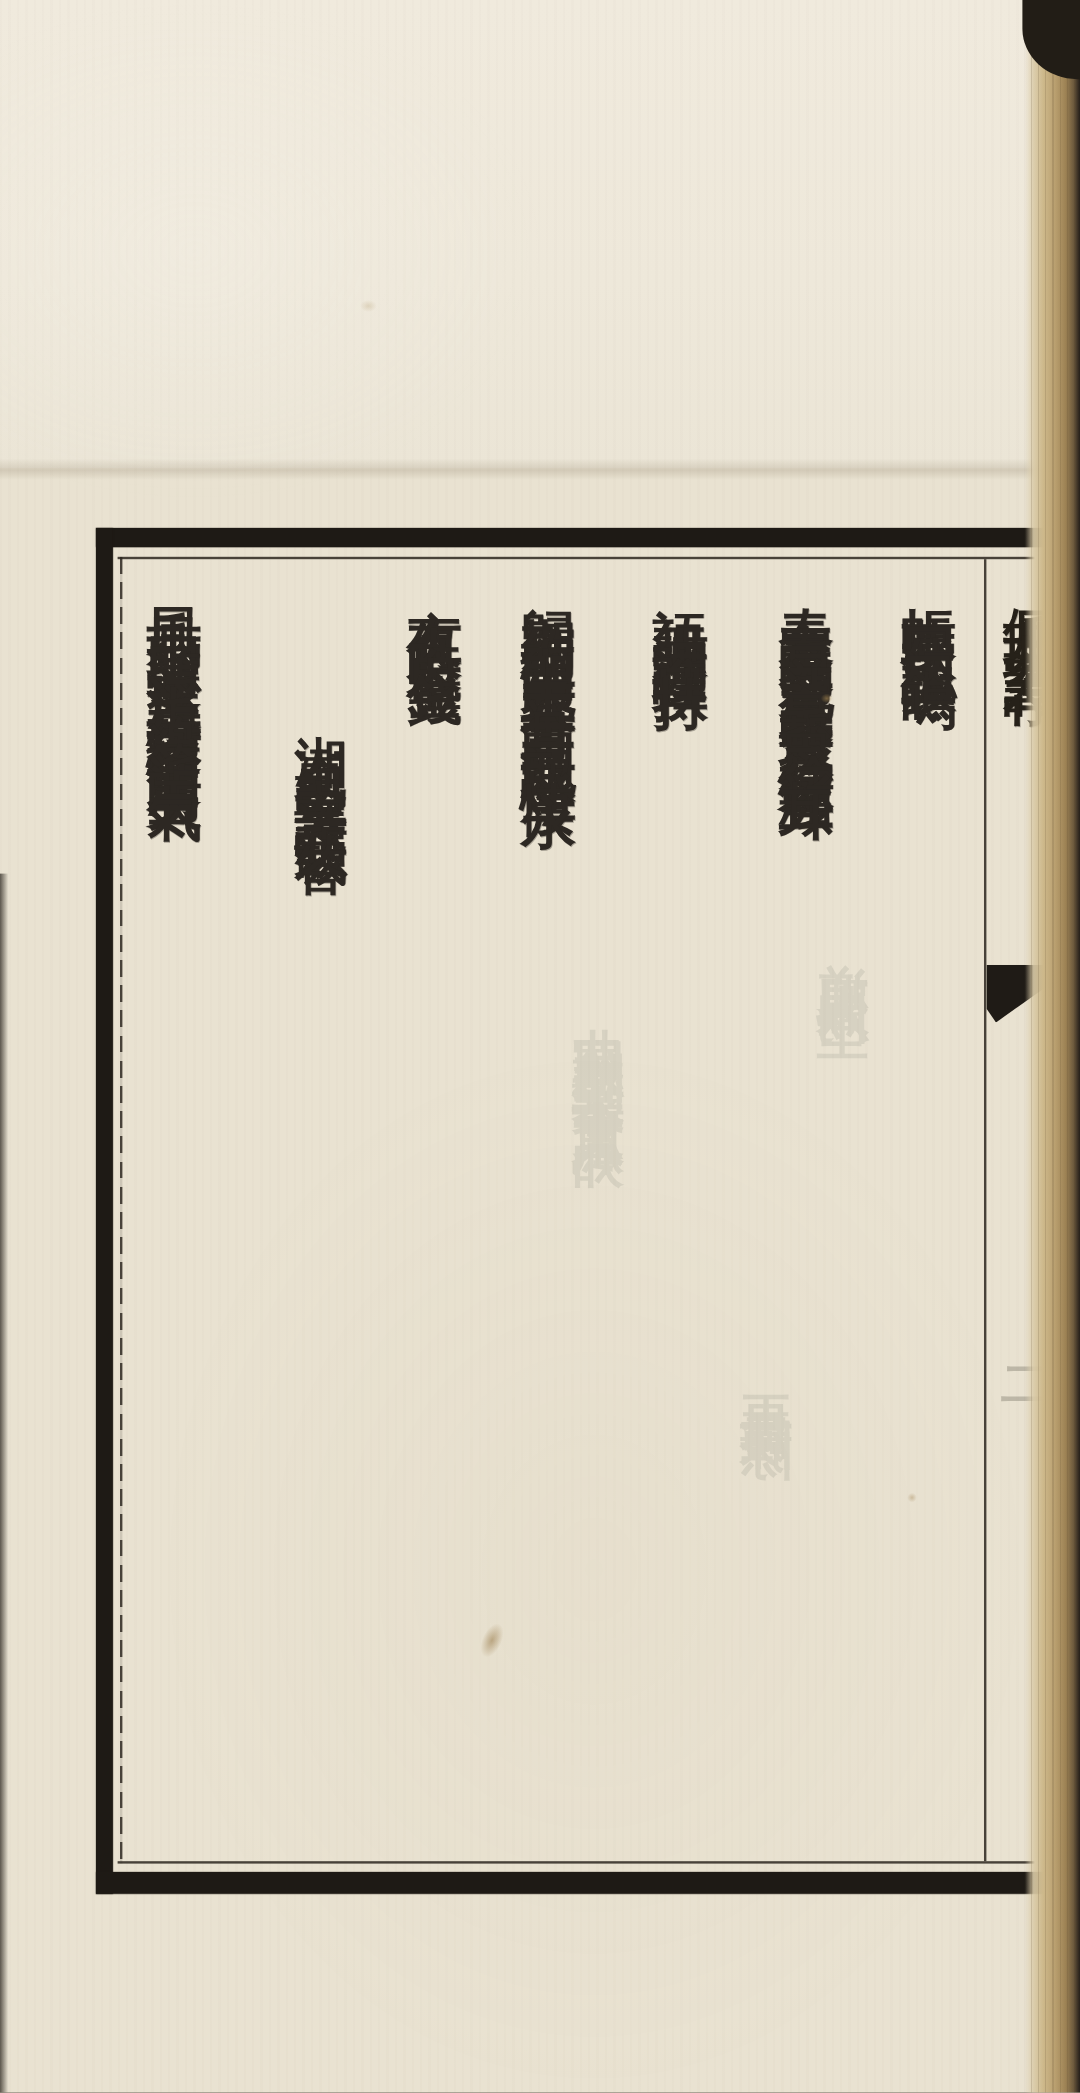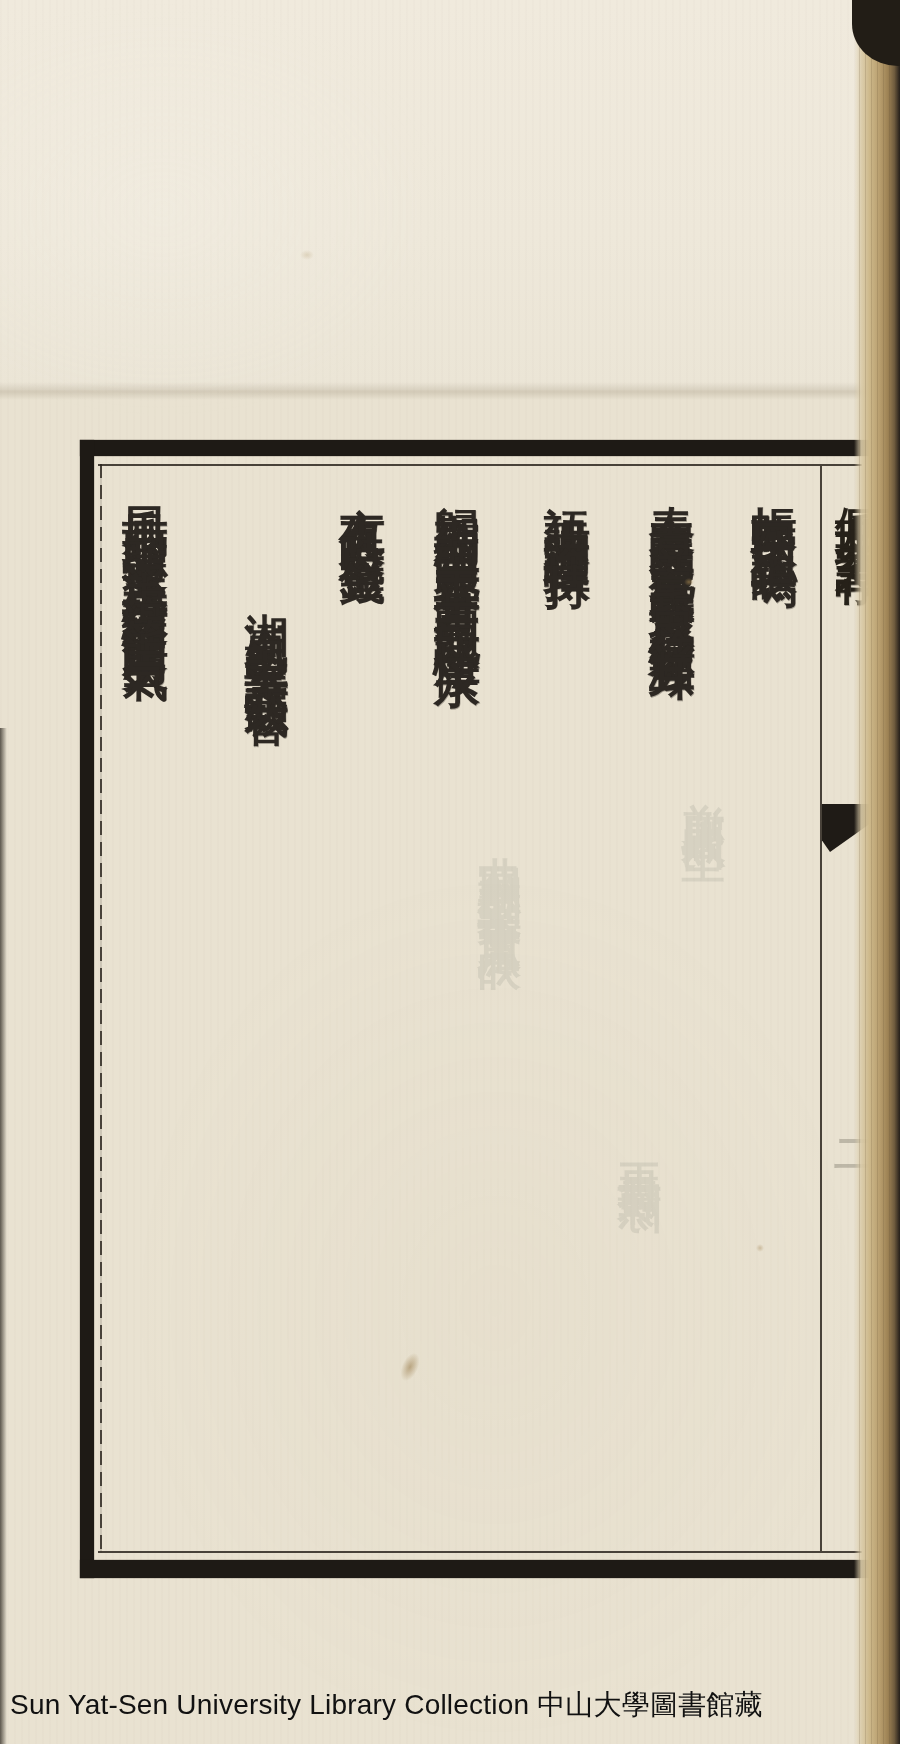--- a/index.html
+++ b/index.html
@@ -112,15 +112,14 @@
   <div class="stain" style="left:402px;top:1352px;width:16px;height:30px;transform:rotate(24deg);background:radial-gradient(closest-side,rgba(148,117,66,.55),rgba(148,117,66,0));"></div>
   <div class="stain" style="left:684px;top:578px;width:10px;height:8px;background:radial-gradient(closest-side,rgba(170,138,82,.6),rgba(170,138,82,0));"></div>
   <div class="stain" style="left:756px;top:1244px;width:8px;height:8px;background:radial-gradient(closest-side,rgba(160,130,80,.4),rgba(160,130,80,0));"></div>
   <div class="stain" style="left:300px;top:250px;width:14px;height:10px;background:radial-gradient(closest-side,rgba(190,170,130,.35),rgba(190,170,130,0));"></div>
 
   <div class="edge-stack"></div>
   <div class="corner-dark"></div>
 
   <div class="left-edge"></div>
 
-  <div class="caption">Sun Yat-Sen University Library Collection 中山大學圖書館藏</div>
 
 </div>
 
 </body></html>

